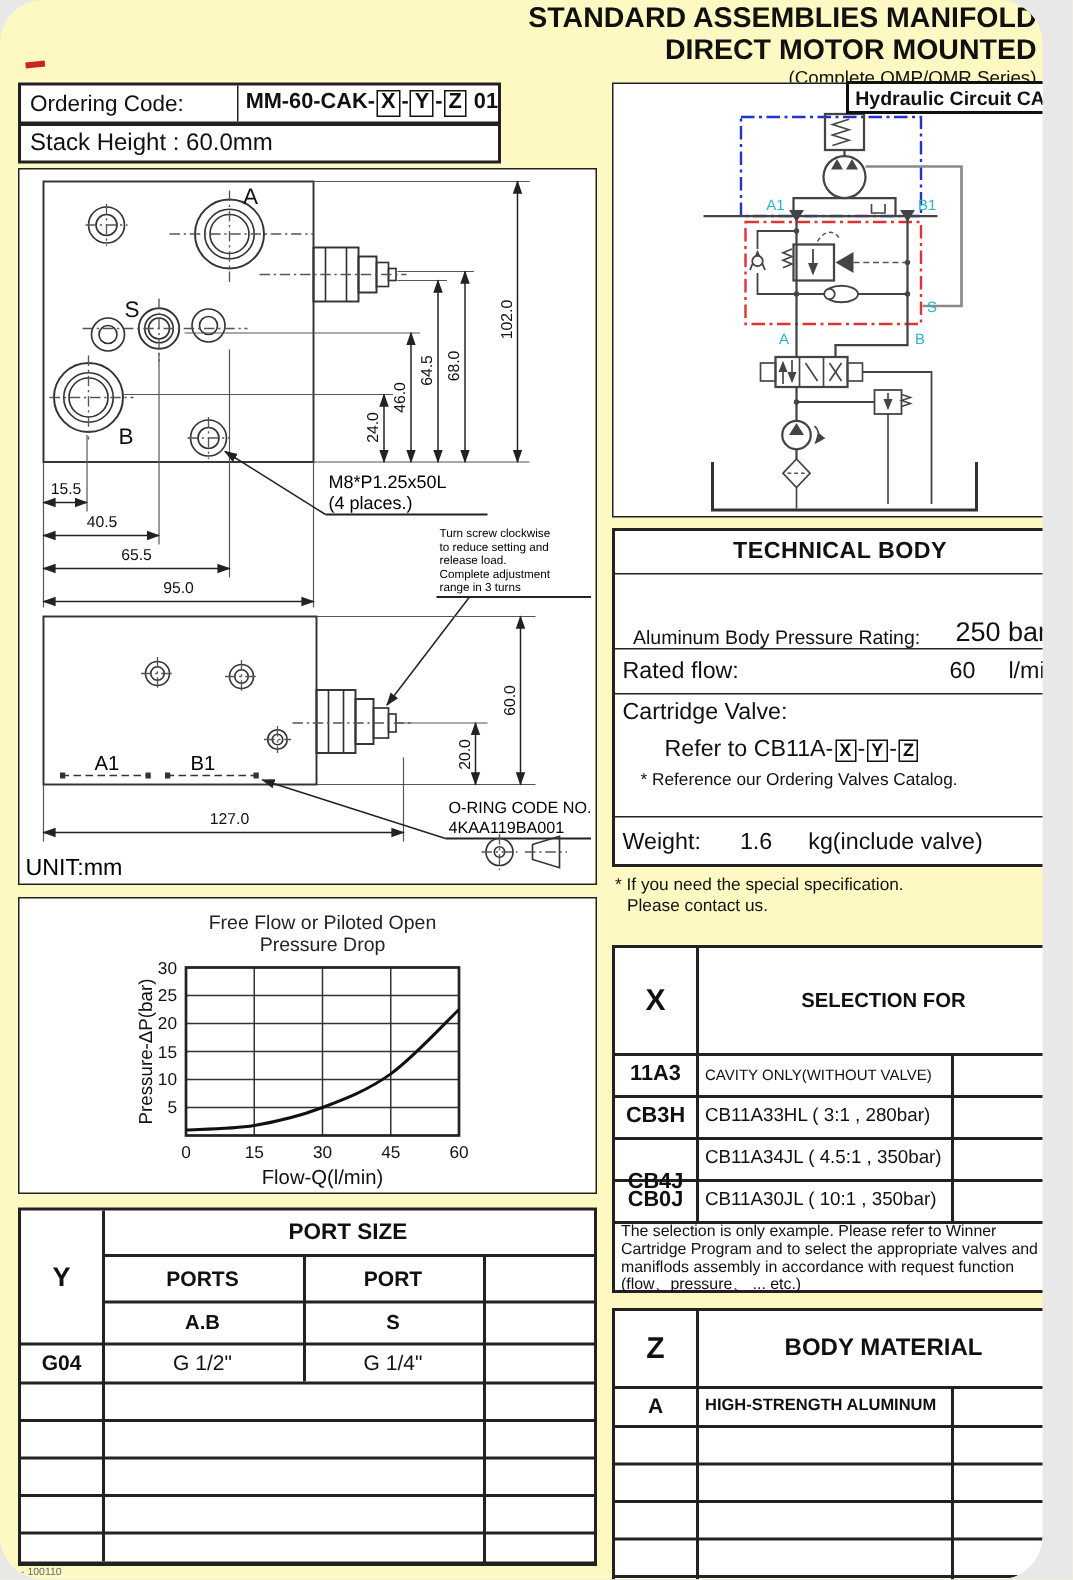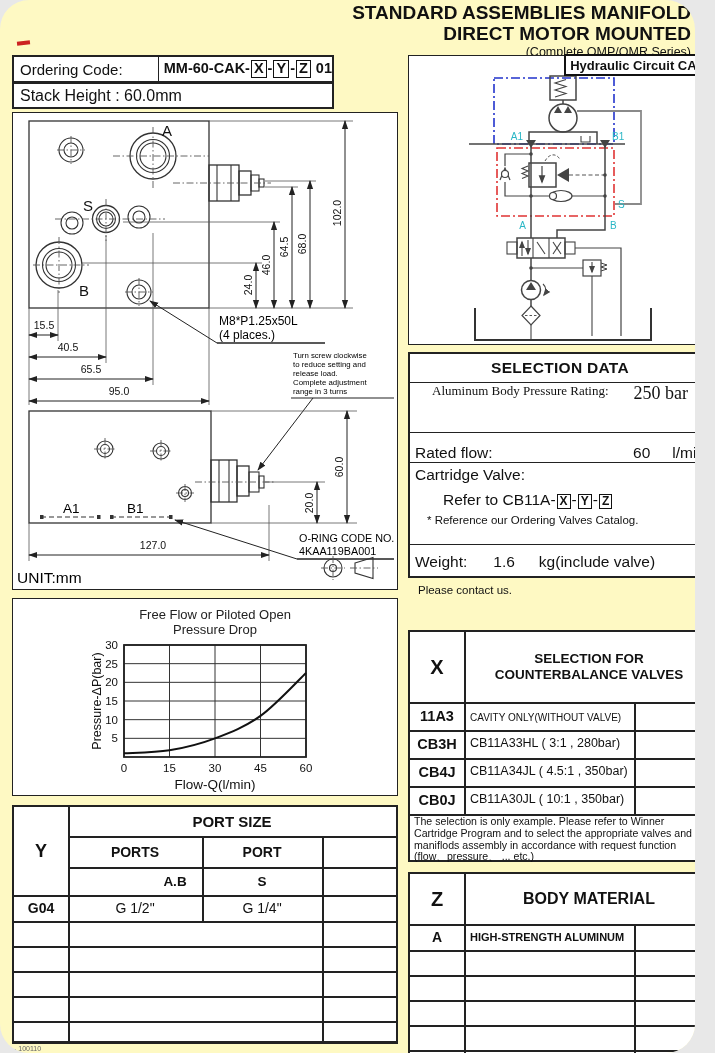--- a/index.html
+++ b/index.html
@@ -248,21 +248,21 @@
     <div class="hline" style="left:0;top:88px;width:100%;"></div>
     <div class="hline" style="left:0;top:114px;width:100%;"></div>
     <div class="hline" style="left:0;top:139px;width:100%;"></div>
     <div class="hline" style="left:0;top:164px;width:100%;"></div>
     <div class="hline" style="left:0;top:189px;width:100%;"></div>
     <div class="hline" style="left:0;top:214px;width:100%;"></div>
     <div class="abs ctr" style="left:0;top:0;width:54px;height:88px;font-weight:bold;font-size:18px;">Y</div>
     <div class="abs ctr" style="left:54px;top:0;width:328px;height:29px;font-weight:bold;font-size:15px;">PORT SIZE</div>
     <div class="abs ctr" style="left:188px;top:29px;width:120px;height:31px;font-weight:bold;font-size:14px;">PORT</div>
     <div class="abs ctr" style="left:54px;top:29px;width:134px;height:31px;font-weight:bold;font-size:14px;">PORTS</div>
-    <div class="abs ctr" style="left:54px;top:60px;width:134px;height:28px;font-weight:bold;font-size:13.5px;padding-left:40px;">A.B</div>
+    <div class="abs ctr" style="left:54px;top:60px;width:134px;height:28px;font-weight:bold;font-size:13.5px;">A.B</div>
     <div class="abs ctr" style="left:188px;top:60px;width:120px;height:28px;font-weight:bold;font-size:13.5px;">S</div>
     <div class="abs ctr" style="left:0;top:88px;width:54px;height:26px;font-weight:bold;font-size:14px;">G04</div>
     <div class="abs ctr" style="left:54px;top:88px;width:134px;height:26px;font-size:14px;">G 1/2"</div>
     <div class="abs ctr" style="left:188px;top:88px;width:120px;height:26px;font-size:14px;">G 1/4"</div>
   </div>
 
   <div class="abs" style="left:14px;top:1045px;font-size:7px;color:#666;">- 100110</div>
 
   <div class="box thin" style="left:408px;top:55px;width:304px;height:290px;">
     <div class="abs ctr" style="right:-1.6px;top:-1.6px;width:149px;height:22px;border:2px solid #111;background:#fff;font-weight:bold;font-size:13px;box-sizing:border-box;">Hydraulic Circuit CAK</div>
@@ -345,64 +345,64 @@
       <path d="M66,252 V284 H242 V252" fill="none" stroke="#333" stroke-width="2"></path>
       <defs>
         <marker id="car" viewBox="0 0 10 10" refX="8" refY="5" markerWidth="7" markerHeight="7" orient="auto">
           <path d="M0,1 L10,5 L0,9 z" fill="#444"></path>
         </marker>
       </defs>
     </svg>
   </div>
 
   <div class="box" style="left:408px;top:352px;width:304px;height:226px;">
-    <div class="ctr" style="height:28px;border-bottom:1.6px solid #222;font-weight:bold;font-size:15.5px;letter-spacing:0.3px;">SELECTION DATA</div>
-    <div style="height:50px;border-bottom:1.6px solid #222;display:flex;align-items:flex-start;padding:0 22px;box-sizing:border-box;font-family:Liberation Serif, serif;">
+    <div class="ctr" style="height:28px;border-bottom:1.6px solid #222;font-weight:bold;font-size:15.5px;letter-spacing:0.3px;">TECHNICAL BODY</div>
+    <div style="height:50px;border-bottom:1.6px solid #222;display:flex;align-items:flex-end;padding:0 12px;box-sizing:border-box;">
       <span style="font-size:13px;flex:1;">Aluminum Body Pressure Rating:</span>
       <span style="font-size:18px;">250 bar</span>
     </div>
-    <div style="height:30px;border-bottom:1.6px solid #222;display:flex;align-items:flex-end;padding:0 5px;box-sizing:border-box;">
+    <div style="height:30px;border-bottom:1.6px solid #222;display:flex;align-items:center;padding:0 5px;box-sizing:border-box;">
       <span style="font-size:15.5px;flex:1;">Rated flow:</span>
       <span style="font-size:15.5px;margin-right:22px;">60</span>
       <span style="font-size:15.5px;">l/min</span>
     </div>
     <div style="height:82px;border-bottom:1.6px solid #222;padding:3px 5px;box-sizing:border-box;">
       <div style="font-size:15.5px;">Cartridge Valve:</div>
       <div style="font-size:15.5px;margin:7px 0 5px 28px;"><span>Refer to CB11A-</span><span class="codebox" style="font-size:12px;">X</span><span>-</span><span class="codebox" style="font-size:12px;">Y</span><span>-</span><span class="codebox" style="font-size:12px;">Z</span></div>
       <div style="font-size:11.5px;margin-left:12px;">* Reference our Ordering Valves Catalog.</div>
     </div>
     <div style="height:34px;display:flex;align-items:center;padding:0 5px;box-sizing:border-box;">
       <span style="font-size:15.5px;">Weight:</span>
       <span style="font-size:15.5px;margin-left:26px;">1.6</span>
       <span style="font-size:15.5px;margin-left:24px;">kg(include valve)</span>
     </div>
   </div>
 
   <div class="abs" style="left:410px;top:583px;width:300px;font-size:11.5px;line-height:14px;">
+    <div>* If you need the special specification.</div>
     <div style="margin-left:8px;">Please contact us.</div>
   </div>
 
   <div class="box" style="left:408px;top:630px;width:304px;height:232px;">
     <div class="vline" style="left:54px;top:0;height:182px;"></div>
     <div class="vline" style="left:224px;top:70px;height:112px;"></div>
     <div class="hline" style="left:0;top:70px;width:100%;"></div>
     <div class="hline" style="left:0;top:98px;width:100%;"></div>
     <div class="hline" style="left:0;top:126px;width:100%;"></div>
     <div class="hline" style="left:0;top:154px;width:100%;"></div>
     <div class="hline" style="left:0;top:182px;width:100%;"></div>
     <div class="abs ctr" style="left:0;top:0;width:54px;height:70px;font-weight:bold;font-size:20px;">X</div>
     <div class="abs ctr" style="left:54px;top:0;width:250px;height:70px;flex-direction:column;font-weight:bold;font-size:13.5px;line-height:16px;">
       <div>SELECTION FOR</div>
-      <div>COUNTERBALANCE VALVES</div>
     </div>
     <div class="abs ctr" style="left:0;top:70px;width:54px;height:28px;font-weight:bold;font-size:14.5px;">11A3</div>
     <div class="abs" style="left:60px;top:80px;font-size:10px;font-weight:500;">CAVITY ONLY(WITHOUT VALVE)</div>
     <div class="abs ctr" style="left:0;top:98px;width:54px;height:28px;font-weight:bold;font-size:14.5px;">CB3H</div>
     <div class="abs" style="left:60px;top:104px;font-size:12.5px;">CB11A33HL ( 3:1 , 280bar)</div>
-    <div class="abs ctr" style="left:0;top:126px;width:54px;height:28px;font-weight:bold;font-size:14.5px;">CB4J</div>
+    <div class="abs ctr" style="left:0;top:142px;width:54px;height:28px;font-weight:bold;font-size:14.5px;">CB4J</div>
     <div class="abs" style="left:60px;top:132px;font-size:12.5px;">CB11A34JL ( 4.5:1 , 350bar)</div>
     <div class="abs ctr" style="left:0;top:154px;width:54px;height:28px;font-weight:bold;font-size:14.5px;">CB0J</div>
     <div class="abs" style="left:60px;top:160px;font-size:12.5px;">CB11A30JL ( 10:1 , 350bar)</div>
     <div class="abs" style="left:4px;top:184px;width:294px;font-size:10.6px;line-height:11.8px;font-weight:500;">The selection is only example. Please refer to Winner Cartridge Program and to select the appropriate valves and maniflods assembly in accordance with request function (flow、pressure、 ... etc.)</div>
   </div>
 
   <div class="box" style="left:408px;top:872px;width:304px;height:181px;border-bottom:none;">
     <div class="vline" style="left:54px;top:0;height:100%;"></div>
     <div class="vline" style="left:224px;top:50px;height:131px;"></div>
     <div class="hline" style="left:0;top:50px;width:100%;"></div>

